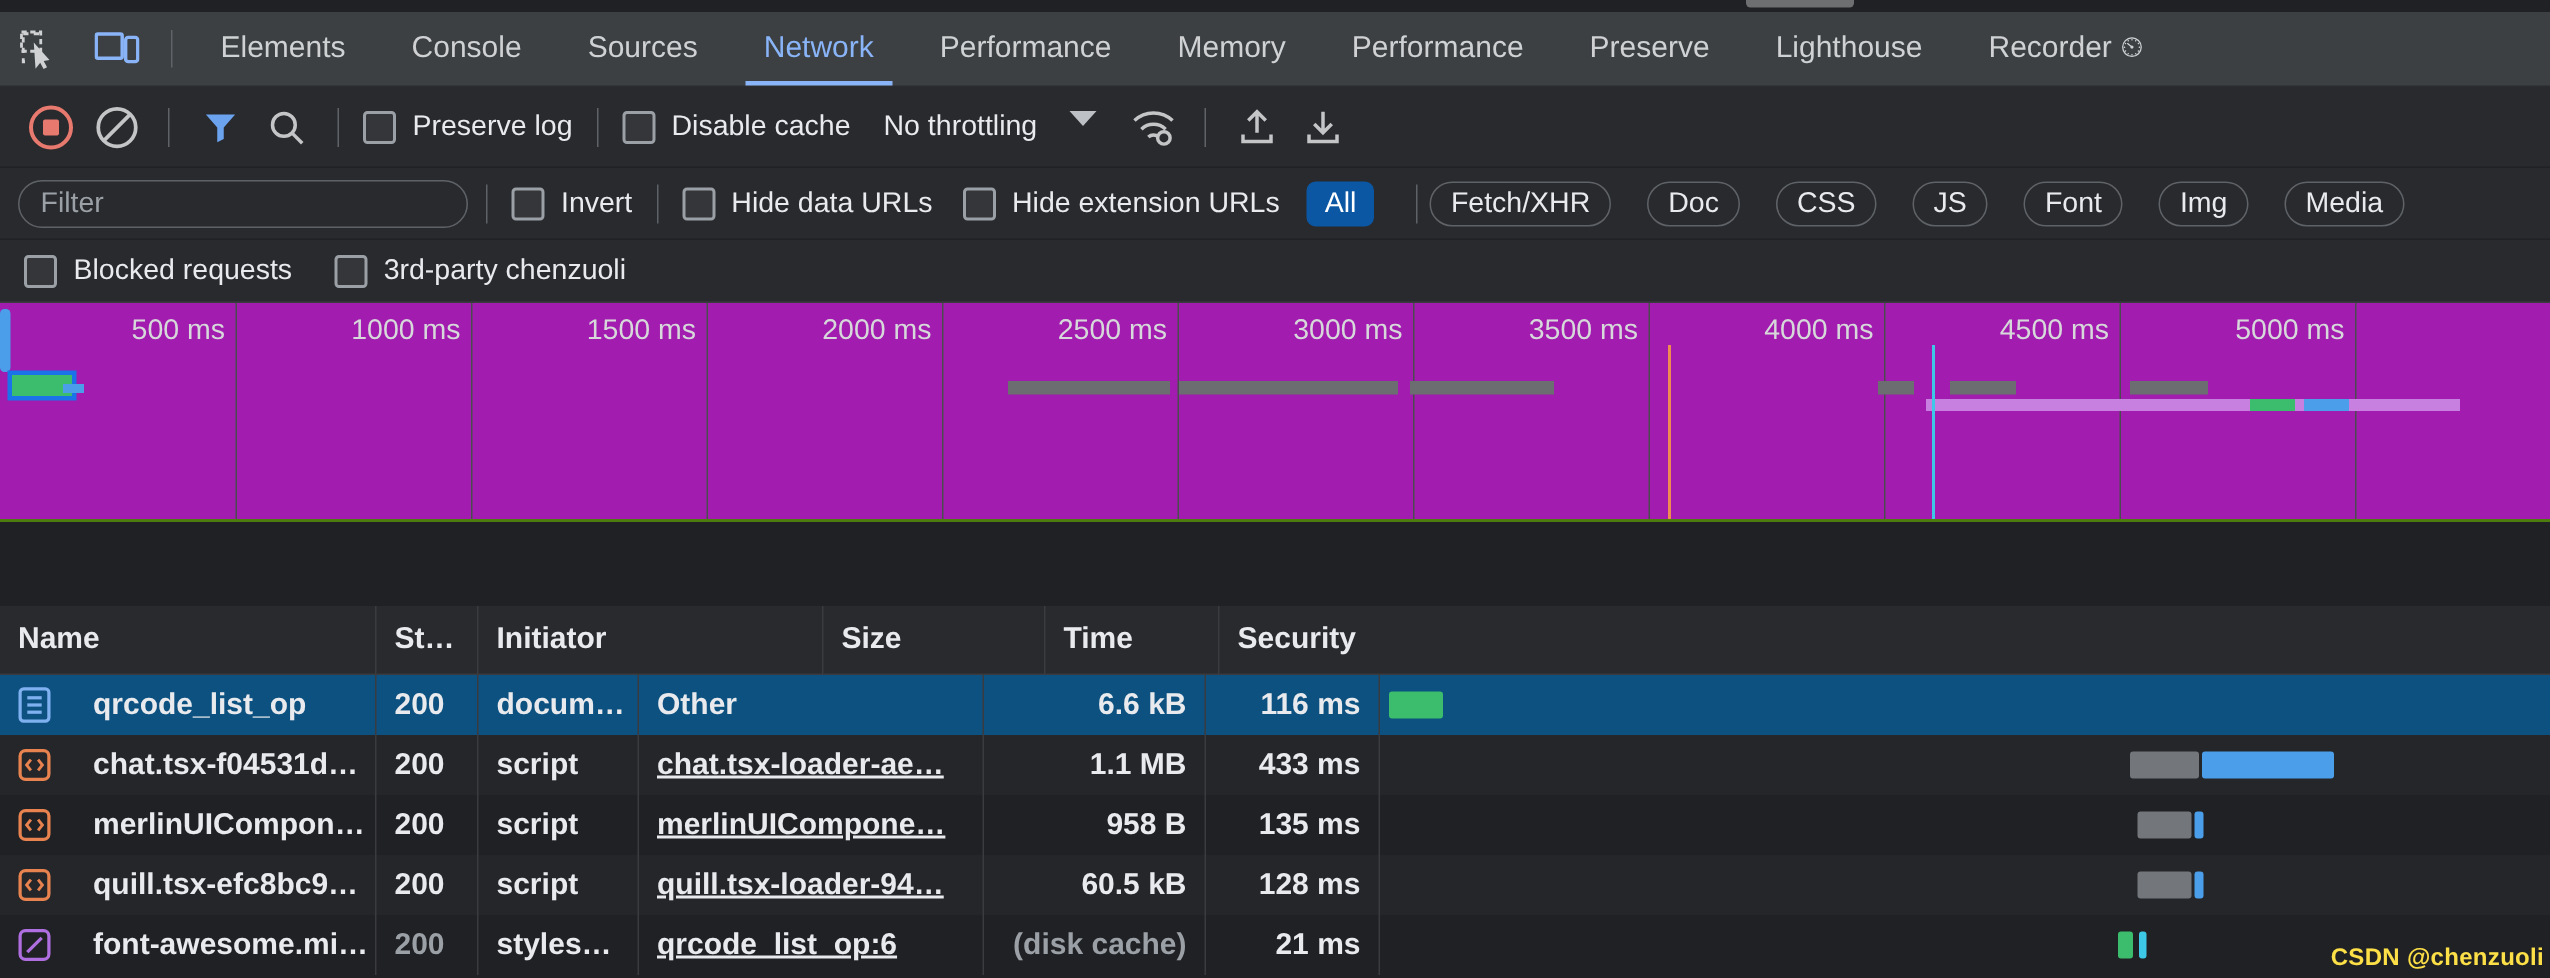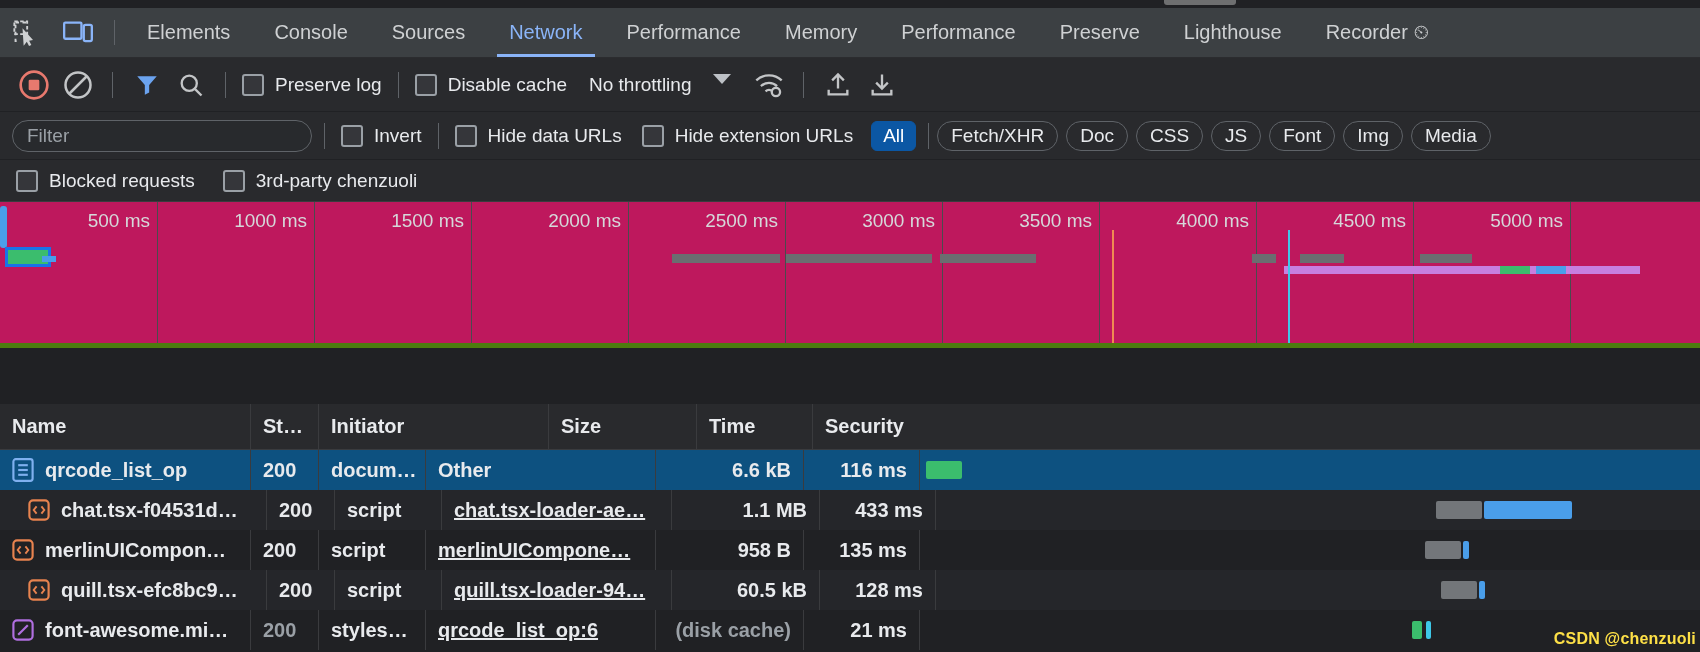--- a/index.html
+++ b/index.html
@@ -79,31 +79,31 @@
     width: 300px; height: 32px; border: 1px solid #5f6368; border-radius: 16px;
     background: #282a2d; color: #e8eaed; font-size: 19px;
     padding: 0 14px; outline: none; font-family: "Liberation Sans", sans-serif;
   }
   .filter-input::placeholder { color: #9aa0a6; }
 
   
   .pill {
     height: 30px; padding: 0 13px; border: 1px solid #5f6368; border-radius: 15px;
     display: flex; align-items: center; font-size: 19px; color: #e8eaed;
-    margin-right: 8px; cursor: pointer; background: transparent; white-space: nowrap;
+    margin-right: 24px; cursor: pointer; background: transparent; white-space: nowrap;
   }
   .pill.active {
     background: #0b57a4; border-color: #0b57a4; color: #ffffff; border-radius: 6px;
     padding: 0 11px;
   }
 
   
   .overview {
-    height: 146px; background: #be185d; position: relative;
-    border-bottom: 5px solid #4d7c0f; overflow: hidden;
+    height: 146px; background: #a21caf; position: relative;
+    border-bottom: 2px solid #4d7c0f; overflow: hidden;
   }
   .ov-tick {
     position: absolute; top: 0; bottom: 0; width: 1px; background: #4a4b4e;
   }
   .ov-label {
     position: absolute; top: 8px; font-size: 19px; color: #d6d8da;
     transform: translateX(-100%); padding-right: 7px; white-space: nowrap;
   }
   .ov-band { position: absolute; height: 16px; }
   .ov-vline { position: absolute; width: 2px; }
@@ -118,30 +118,30 @@
     display: flex; height: 46px; align-items: center;
     background: #292a2d; border-bottom: 1px solid #3a3b3e;
   }
   .th {
     font-size: 20px; color: #e8eaed; padding: 0 12px;
     border-right: 1px solid #3a3b3e; height: 46px; display: flex; align-items: center;
     overflow: hidden; white-space: nowrap; cursor: pointer;
   }
   .row { display: flex; height: 40px; align-items: center; }
   .row.sel { background: #0d5180; }
-  .row.alt { background: #25262a; padding-left: 16px; }
+  .row.alt { background: #25262a; }
   .td {
     font-size: 20px; color: #e8eaed; padding: 0 12px;
     border-right: 1px solid #3a3b3e; height: 40px; display: flex; align-items: center;
     overflow: hidden; white-space: nowrap;
   }
   .td.num { justify-content: flex-end; }
   .td.dim { color: #9aa0a6; }
   .td .link { text-decoration: underline; cursor: pointer; color: #e8eaed; }
-  .name-cell { display: flex; align-items: center; gap: 11px; }
+  .name-cell { display: flex; align-items: center; gap: 28px; }
 
   
   .ficon { width: 22px; height: 24px; flex: none; position: relative; }
   .ficon svg { display: block; }
 
   
   .wf { position: relative; flex: 1; height: 40px; border-right: none; }
   .wf-bar { position: absolute; top: 11px; height: 18px; border-radius: 2px; }
 
   .watermark {

